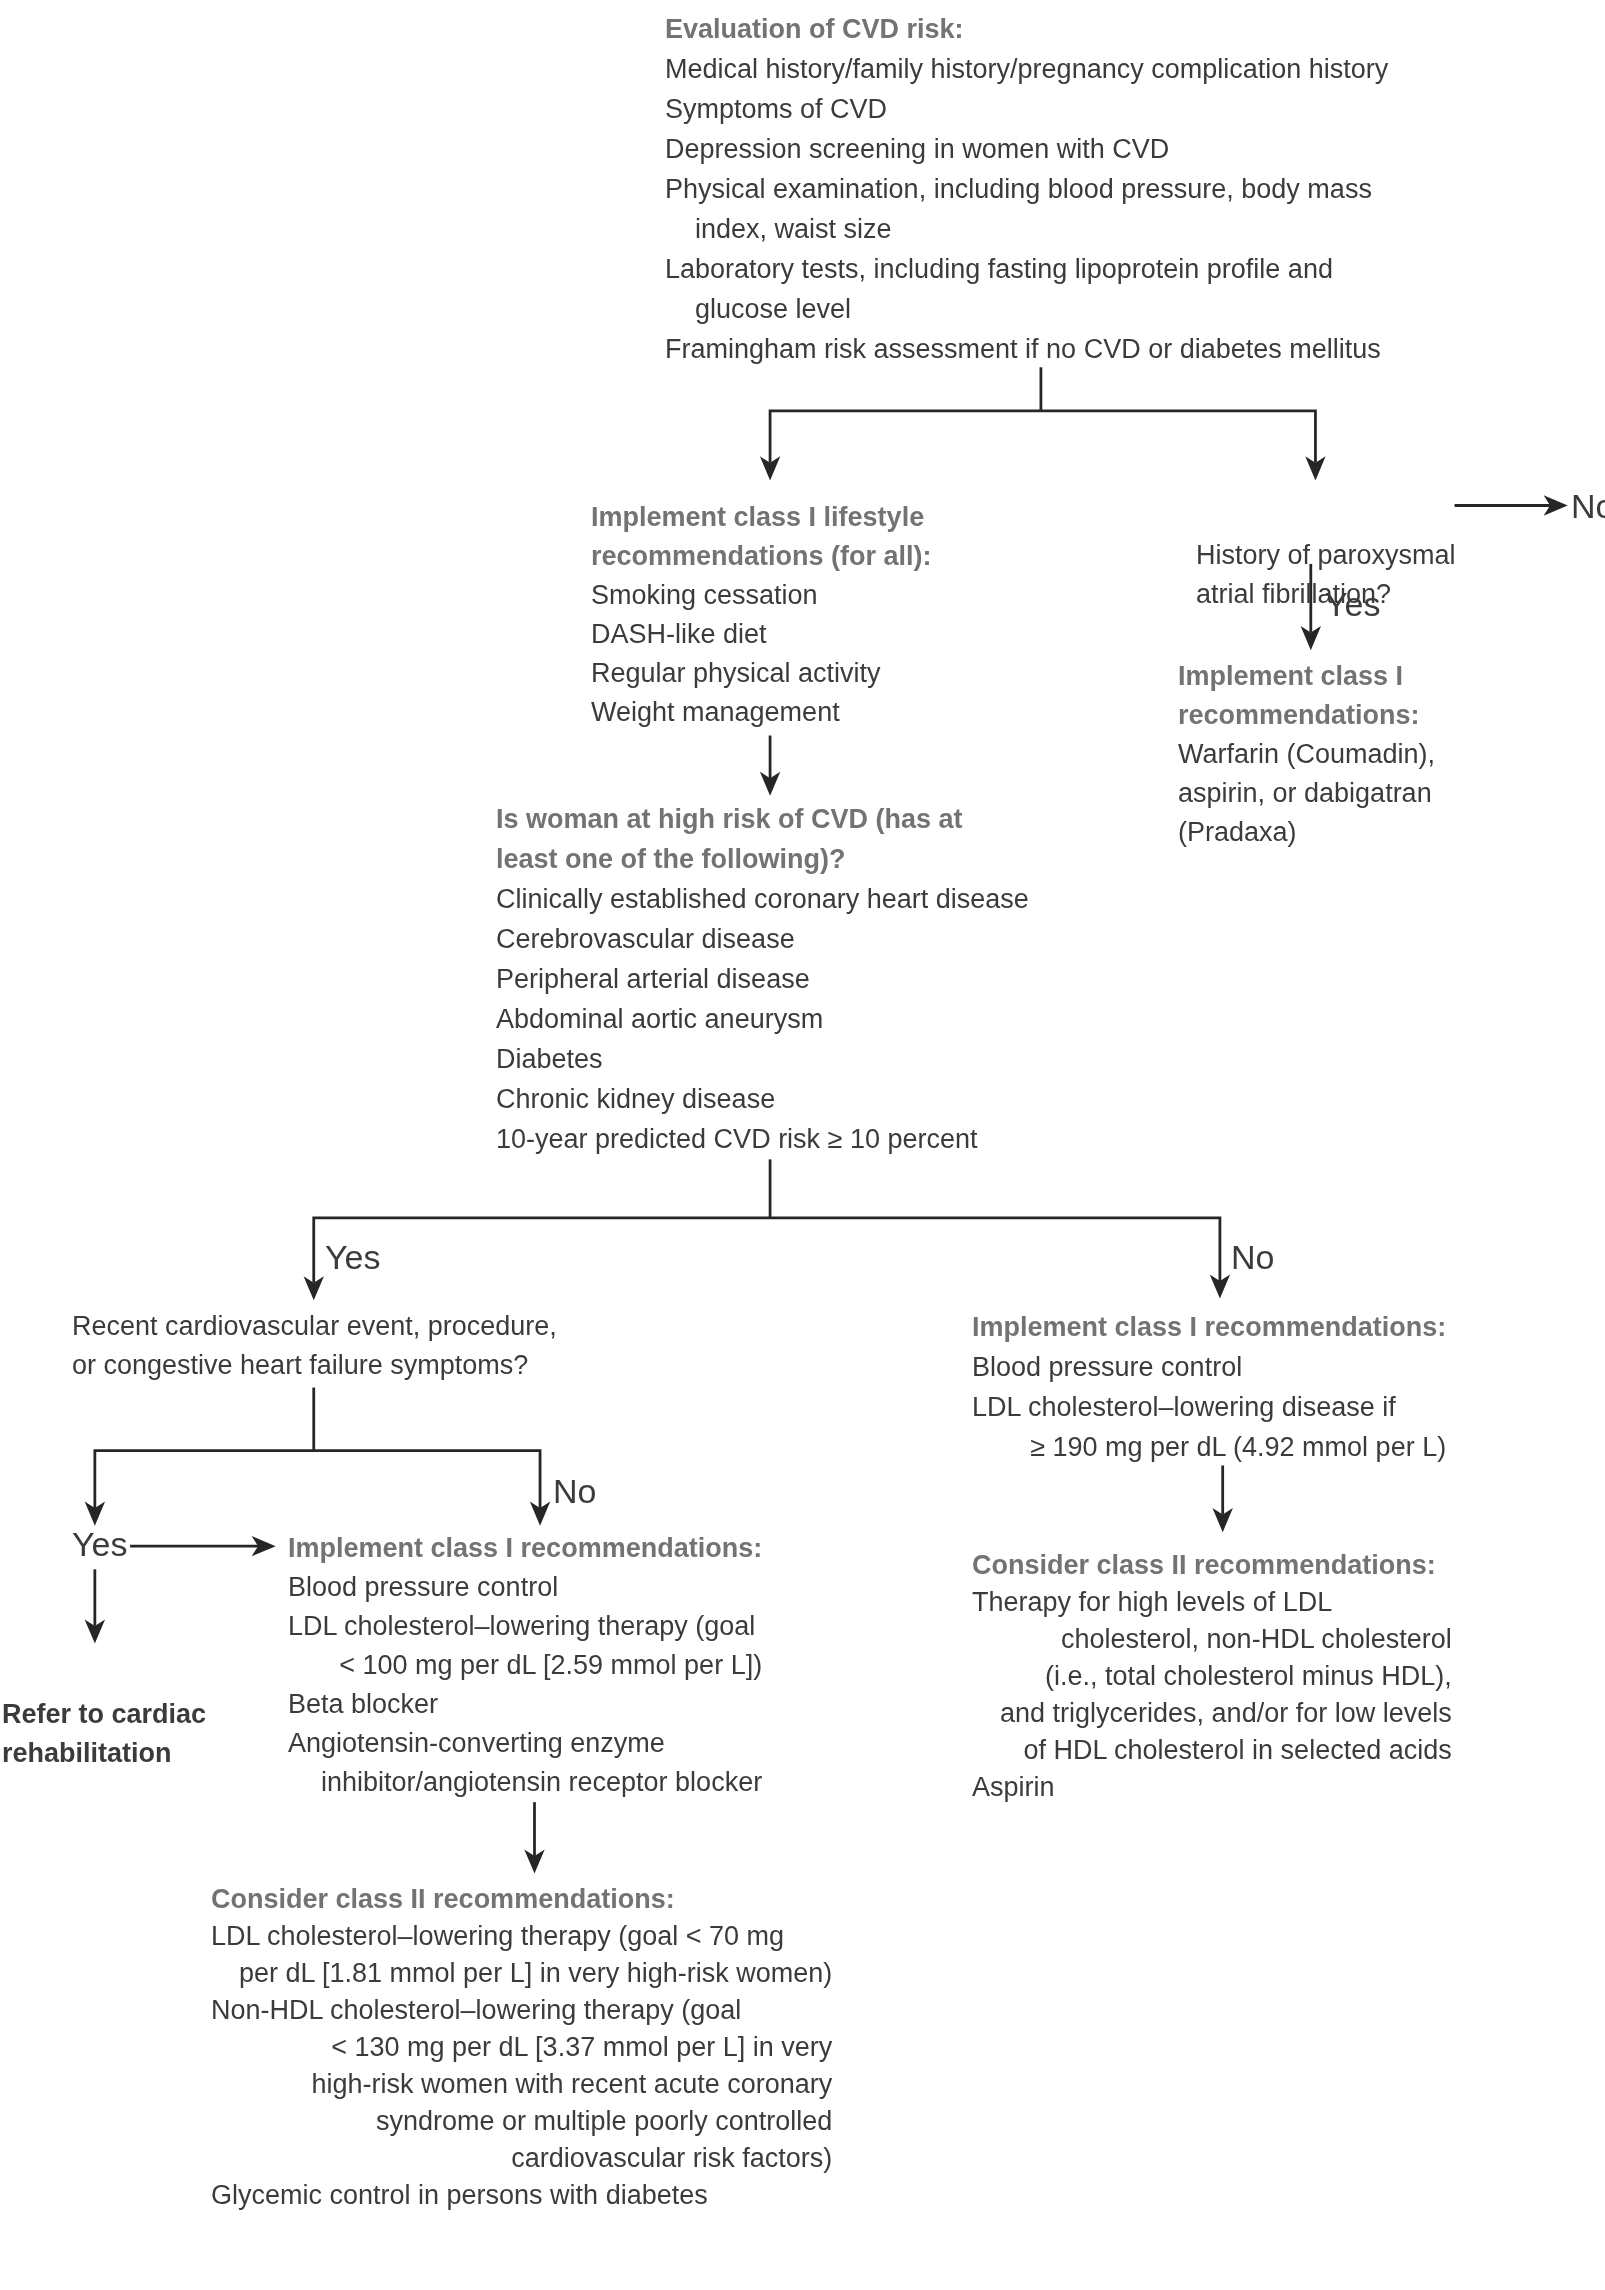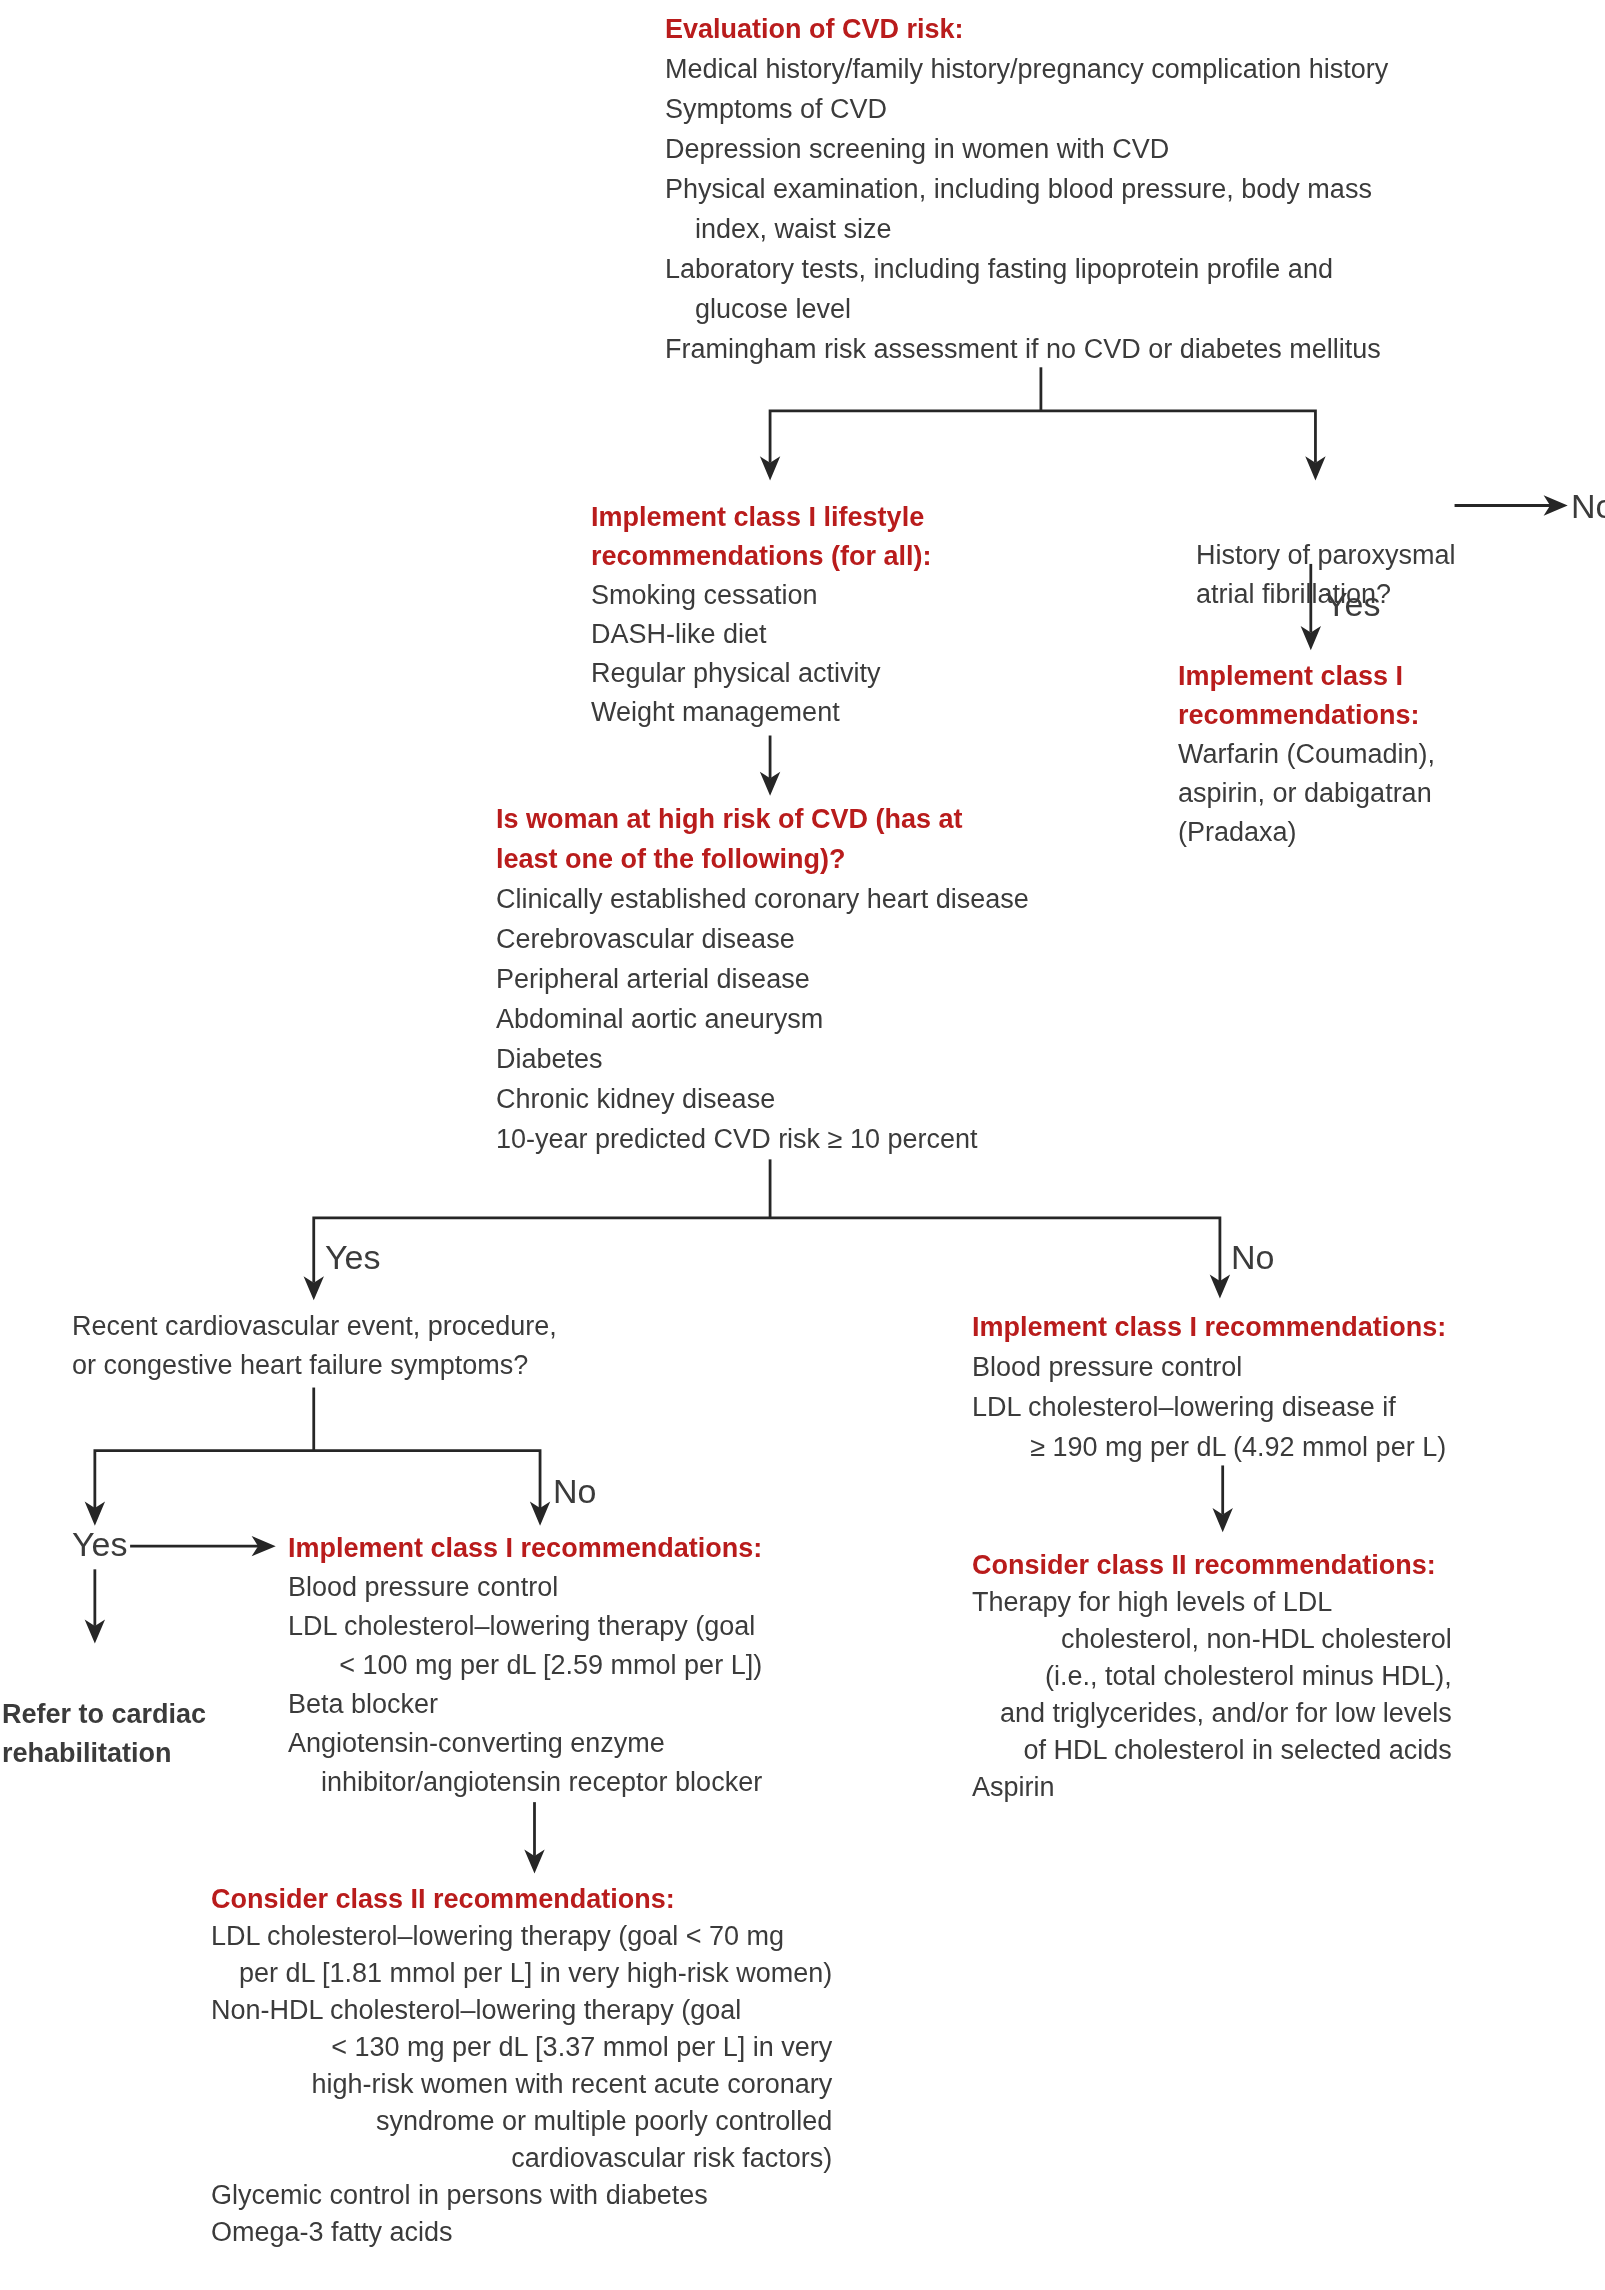--- a/index.html
+++ b/index.html
@@ -10,21 +10,21 @@
     font-family:"Liberation Sans","DejaVu Sans",sans-serif;
     color:#3b3b3b;
     overflow:hidden;
   }
   #connectors{position:absolute;left:0;top:0;pointer-events:none;}
   .blk{position:absolute;white-space:nowrap;font-size:27px;}
   .ln{height:39px;line-height:32px;}
   .lh43 .ln{height:40px;}
   .lh425 .ln{height:39px;}
   .lh40 .ln{height:37px;}
-  .b{font-weight:700;color:#b91c1c;}
+  .b{font-weight:700;color:#737373;}
   .in{padding-left:28px;text-align:right;}
   .in2{padding-left:30px;}
   .lbl{position:absolute;font-size:34px;white-space:nowrap;line-height:28px;}
   .stroke{stroke:#262626;stroke-width:3;fill:none;}
   .head{fill:#262626;stroke:none;}
 </style>
 </head>
 <body>
 
 <div id="canvas">
@@ -143,21 +143,20 @@
   <div class="blk lh40" style="left:211px;top:1883px;">
     <div class="ln b">Consider class II recommendations:</div>
     <div class="ln">LDL cholesterol–lowering therapy (goal &lt; 70 mg</div>
     <div class="ln in">per dL [1.81 mmol per L] in very high-risk women)</div>
     <div class="ln">Non-HDL cholesterol–lowering therapy (goal</div>
     <div class="ln in">&lt; 130 mg per dL [3.37 mmol per L] in very</div>
     <div class="ln in">high-risk women with recent acute coronary</div>
     <div class="ln in">syndrome or multiple poorly controlled</div>
     <div class="ln in">cardiovascular risk factors)</div>
     <div class="ln">Glycemic control in persons with diabetes</div>
-    <div class="ln">Omega-3 fatty acids</div>
   </div>
 
   <div class="blk lh43" style="left:972px;top:1311px;">
     <div class="ln b">Implement class I recommendations:</div>
     <div class="ln">Blood pressure control</div>
     <div class="ln">LDL cholesterol–lowering disease if</div>
     <div class="ln in">≥ 190 mg per dL (4.92 mmol per L)</div>
   </div>
 
   <div class="blk lh40" style="left:972px;top:1549px;">

